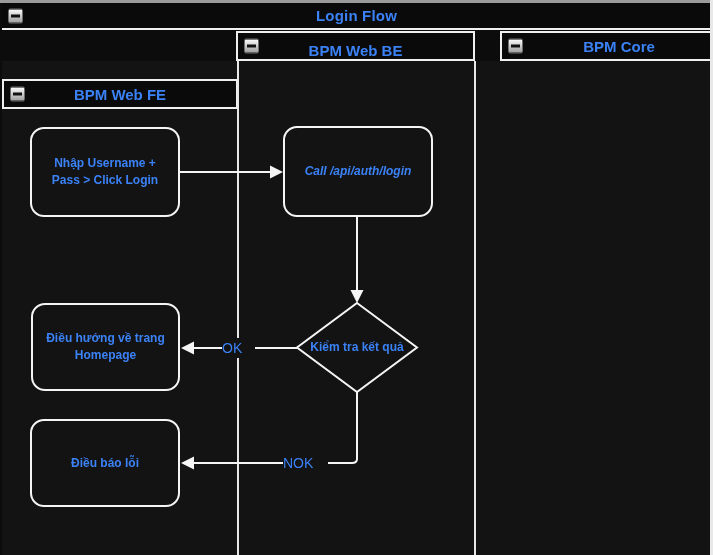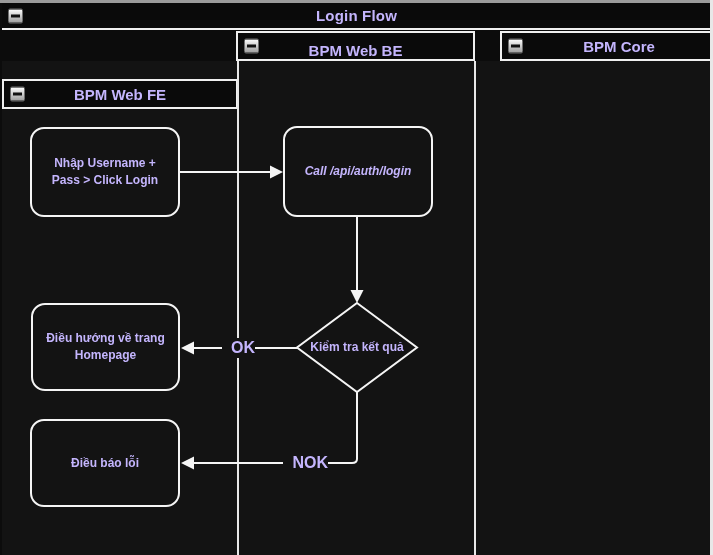--- a/index.html
+++ b/index.html
@@ -7,21 +7,21 @@
     padding: 0;
     background: #000;
   }
   .stage {
     position: relative;
     width: 713px;
     height: 555px;
     overflow: hidden;
     background: #0c0c0c;
     font-family: "Liberation Sans", "DejaVu Sans", sans-serif;
-    color: #c4b5fd;
+    color: #3b82f6;
   }
   .top-edge {
     position: absolute;
     left: 0; top: 0;
     width: 713px; height: 3px;
     background: #9b9b9b;
   }
   .right-edge {
     position: absolute;
     left: 710px; top: 0;
@@ -122,24 +122,24 @@
     align-items: center;
     justify-content: center;
     text-align: center;
   }
   .diamond-label-box .node-label {
     font-size: 12px;
   }
   .edge-label {
     position: absolute;
     background: #131313;
-    font-size: 16px;
-    font-weight: 700;
+    font-size: 14px;
+    font-weight: 400;
     line-height: 20px;
-    text-align: right;
+    text-align: left;
   }
   .edge-label.ok {
     left: 222px; top: 338px;
     width: 33px; height: 20px;
   }
   .edge-label.nok {
     left: 283px; top: 453px;
     width: 45px; height: 20px;
   }
 </style>

